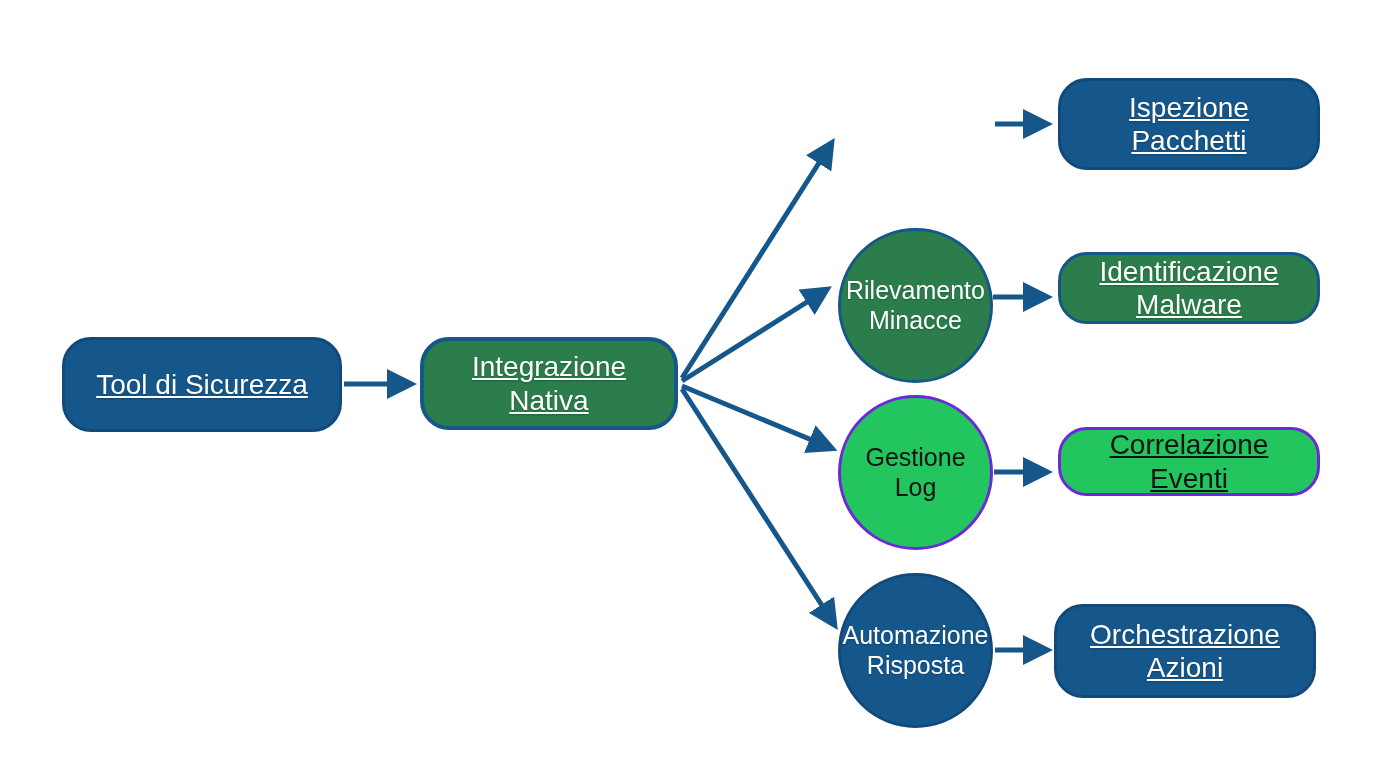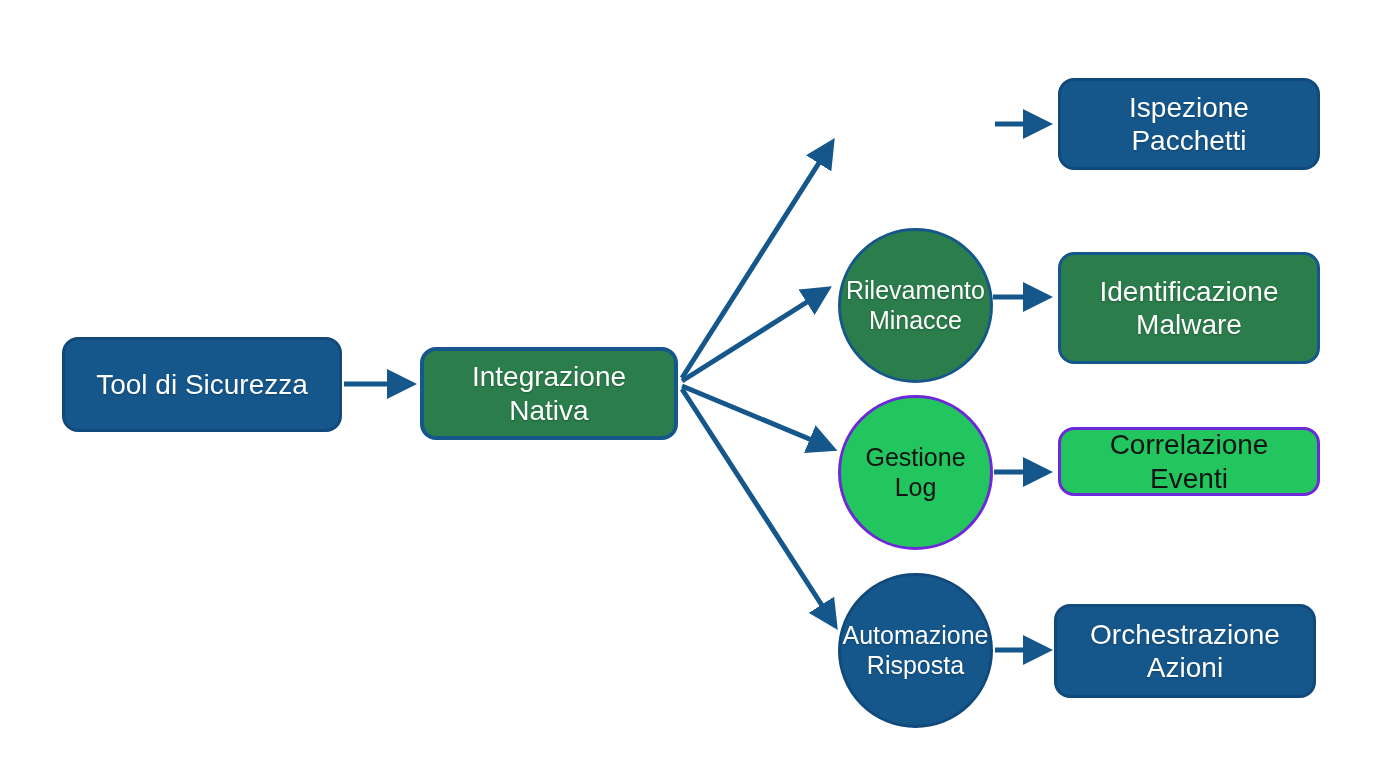--- a/index.html
+++ b/index.html
@@ -32,21 +32,22 @@
     align-items: center;
     justify-content: center;
     text-align: center;
     box-sizing: border-box;
   }
   .node .label {
     white-space: pre-line;
     line-height: 1.18;
   }
   .rect {
-    border-radius: 16px;
+    border-radius: 29px;
+    text-decoration: underline;
   }
   .rect .label {
     font-size: 28px;
   }
   .circle {
     width: 155px;
     height: 155px;
     border-radius: 50%;
   }
   .circle .label {
@@ -89,35 +90,35 @@
     <line class="arrow" x1="995" y1="124" x2="1046" y2="124" marker-end="url(#ah)"></line>
     <line class="arrow" x1="993" y1="297" x2="1046" y2="297" marker-end="url(#ah)"></line>
     <line class="arrow" x1="994" y1="472" x2="1046" y2="472" marker-end="url(#ah)"></line>
     <line class="arrow" x1="995" y1="650" x2="1046" y2="650" marker-end="url(#ah)"></line>
   </svg>
 
   <div class="node rect c-blue" style="left:62px; top:337px; width:280px; height:95px;">
     <span class="label">Tool di Sicurezza</span>
   </div>
 
-  <div class="node rect c-green" style="left:420px; top:337px; width:258px; height:93px; border-width:4px;margin-top:10px;">
+  <div class="node rect c-green" style="left:420px; top:337px; width:258px; height:93px; border-width:4px;">
     <span class="label">Integrazione
 Nativa</span>
   </div>
 
   <div class="node rect c-blue" style="left:1058px; top:78px; width:262px; height:92px;">
     <span class="label">Ispezione
 Pacchetti</span>
   </div>
 
   <div class="node circle c-green" style="left:838px; top:228px;">
     <span class="label">Rilevamento
 Minacce</span>
   </div>
-  <div class="node rect c-green" style="left:1058px; top:252px; width:262px; height:112px;">
+  <div class="node rect c-green" style="left:1058px; top:252px; width:262px; height:72px;">
     <span class="label">Identificazione
 Malware</span>
   </div>
 
   <div class="node circle c-orange" style="left:838px; top:395px;">
     <span class="label">Gestione
 Log</span>
   </div>
   <div class="node rect c-orange" style="left:1058px; top:427px; width:262px; height:69px;">
     <span class="label">Correlazione

